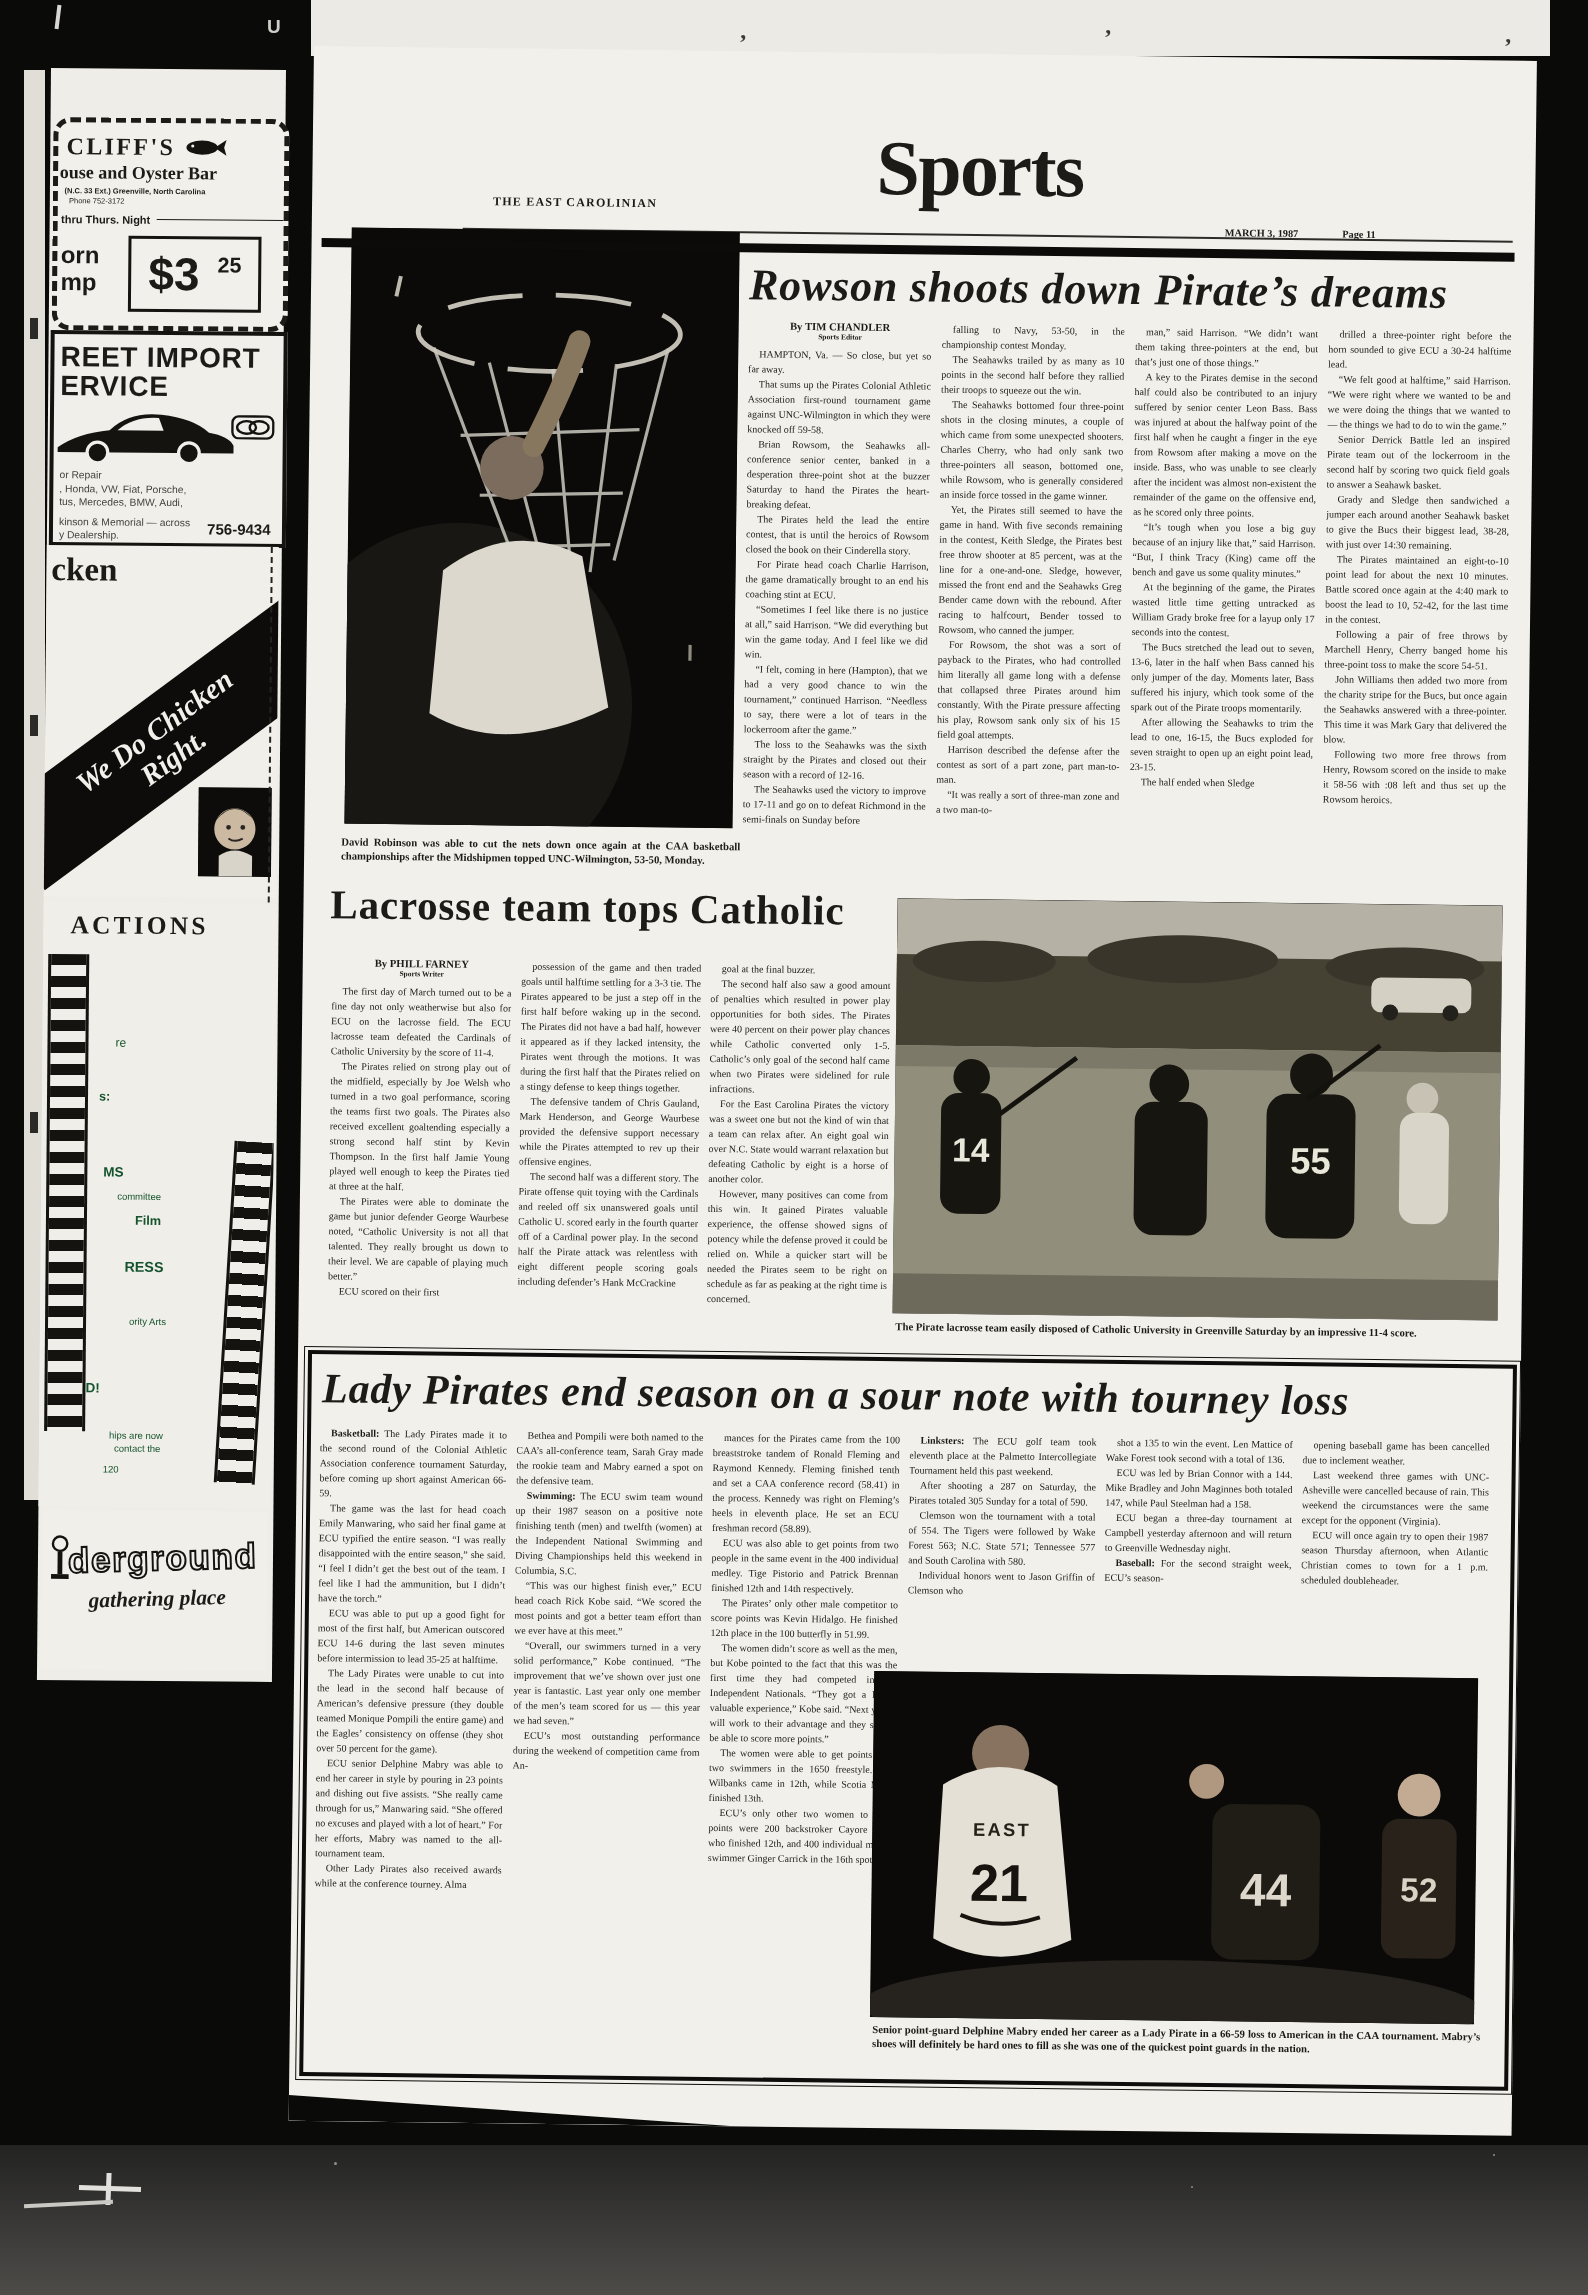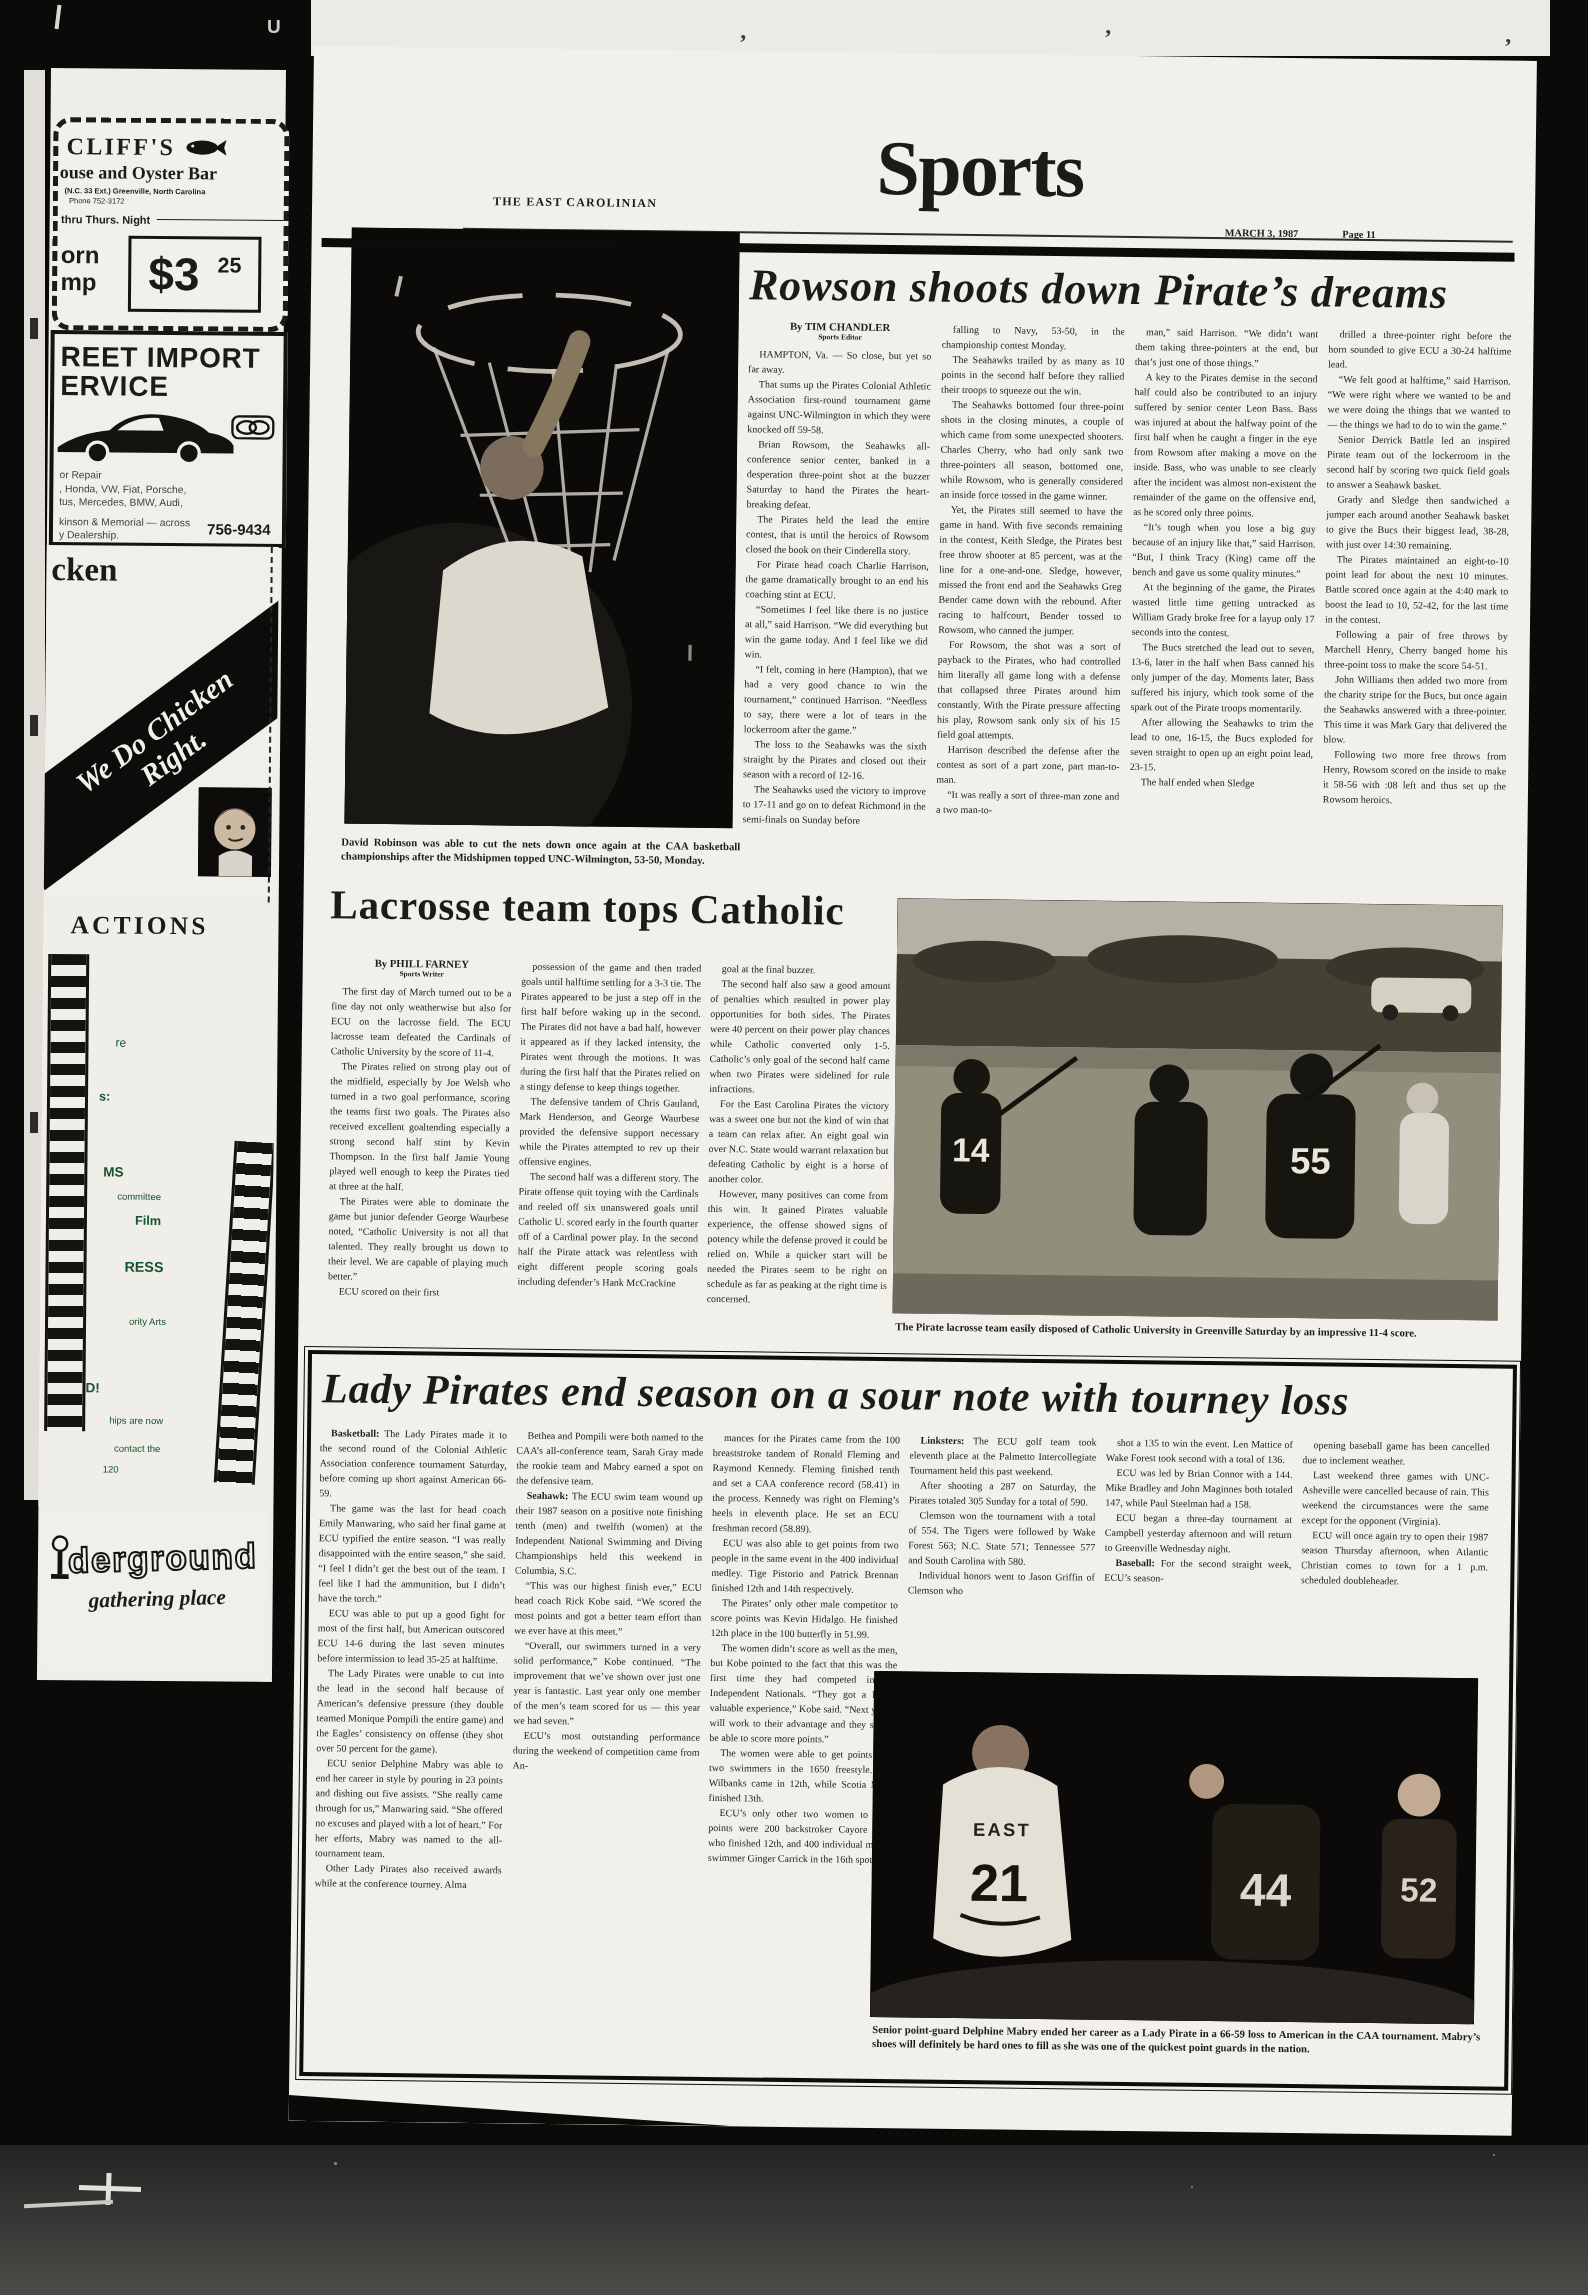--- a/index.html
+++ b/index.html
@@ -196,21 +196,21 @@
       <div class="filmstrip" style="left:184px;top:238px;height:342px;transform:rotate(3deg);"></div>
       <div class="attr-head">ACTIONS</div>
       <span class="frag" style="left:73px;top:133px;font-size:12px;">re</span>
       <span class="frag" style="left:57px;top:187px;font-size:12.7px;font-weight:bold;">s:</span>
       <span class="frag" style="left:62px;top:262px;font-size:13.5px;font-weight:bold;">MS</span>
       <span class="frag" style="left:76px;top:288px;font-size:9.5px;">committee</span>
       <span class="frag" style="left:94px;top:311px;font-size:12.7px;font-weight:bold;">Film</span>
       <span class="frag" style="left:84px;top:356px;font-size:14.3px;font-weight:bold;">RESS</span>
       <span class="frag" style="left:89px;top:413px;font-size:9.5px;">ority Arts</span>
       <span class="frag" style="left:46px;top:478px;font-size:13.5px;font-weight:bold;">D!</span>
-      <span class="frag" style="left:70px;top:512px;font-size:9.5px;">hips are now</span>
+      <span class="frag" style="left:70px;top:527px;font-size:9.5px;">hips are now</span>
       <span class="frag" style="left:75px;top:540px;font-size:9.5px;">contact the</span>
       <span class="frag" style="left:64px;top:561px;font-size:9.5px;">120</span>
     </div>
 
     <div class="ad underground">
       <svg width="24" height="48" viewBox="0 0 30 60" style="position:absolute;left:6.4px;top:24px;">
         <circle cx="15" cy="12" r="9" fill="none" stroke="#141310" stroke-width="3"></circle>
         <rect x="12" y="22" width="6" height="28" fill="#141310"></rect>
         <rect x="4" y="50" width="22" height="6" fill="#141310"></rect>
       </svg>
@@ -380,21 +380,21 @@
               <p class="para">The game was the last for head coach Emily Manwaring, who said her final game at ECU typified the entire season. “I was really disappointed with the entire season,” she said. “I feel I didn’t get the best out of the team. I feel like I had the ammunition, but I didn’t have the torch.”</p>
               <p class="para">ECU was able to put up a good fight for most of the first half, but American outscored ECU 14-6 during the last seven minutes before intermission to lead 35-25 at halftime.</p>
               <p class="para">The Lady Pirates were unable to cut into the lead in the second half because of American’s defensive pressure (they double teamed Monique Pompili the entire game) and the Eagles’ consistency on offense (they shot over 50 percent for the game).</p>
               <p class="para">ECU senior Delphine Mabry was able to end her career in style by pouring in 23 points and dishing out five assists. “She really came through for us,” Manwaring said. “She offered no excuses and played with a lot of heart.” For her efforts, Mabry was named to the all-tournament team.</p>
               <p class="para">Other Lady Pirates also received awards while at the conference tourney. Alma</p>
             </div>
           </div>
         <div class="col">
             <div>
               <p class="para">Bethea and Pompili were both named to the CAA’s all-conference team, Sarah Gray made the rookie team and Mabry earned a spot on the defensive team.</p>
-              <p class="para"><b>Seahawk: </b>The ECU swim team wound up their 1987 season on a positive note finishing tenth (men) and twelfth (women) at the Independent National Swimming and Diving Championships held this weekend in Columbia, S.C.</p>
+              <p class="para"><b>Swimming: </b>The ECU swim team wound up their 1987 season on a positive note finishing tenth (men) and twelfth (women) at the Independent National Swimming and Diving Championships held this weekend in Columbia, S.C.</p>
               <p class="para">“This was our highest finish ever,” ECU head coach Rick Kobe said. “We scored the most points and got a better team effort than we ever have at this meet.”</p>
               <p class="para">“Overall, our swimmers turned in a very solid performance,” Kobe continued. “The improvement that we’ve shown over just one year is fantastic. Last year only one member of the men’s team scored for us — this year we had seven.”</p>
               <p class="para">ECU’s most outstanding performance during the weekend of competition came from An-</p>
             </div>
           </div>
         <div class="col">
             <div>
               <p class="para">mances for the Pirates came from the 100 breaststroke tandem of Ronald Fleming and Raymond Kennedy. Fleming finished tenth and set a CAA conference record (58.41) in the process. Kennedy was right on Fleming’s heels in eleventh place. He set an ECU freshman record (58.89).</p>
               <p class="para">ECU was also able to get points from two people in the same event in the 400 individual medley. Tige Pistorio and Patrick Brennan finished 12th and 14th respectively.</p>
               <p class="para">The Pirates’ only other male competitor to score points was Kevin Hidalgo. He finished 12th place in the 100 butterfly in 51.99.</p>

